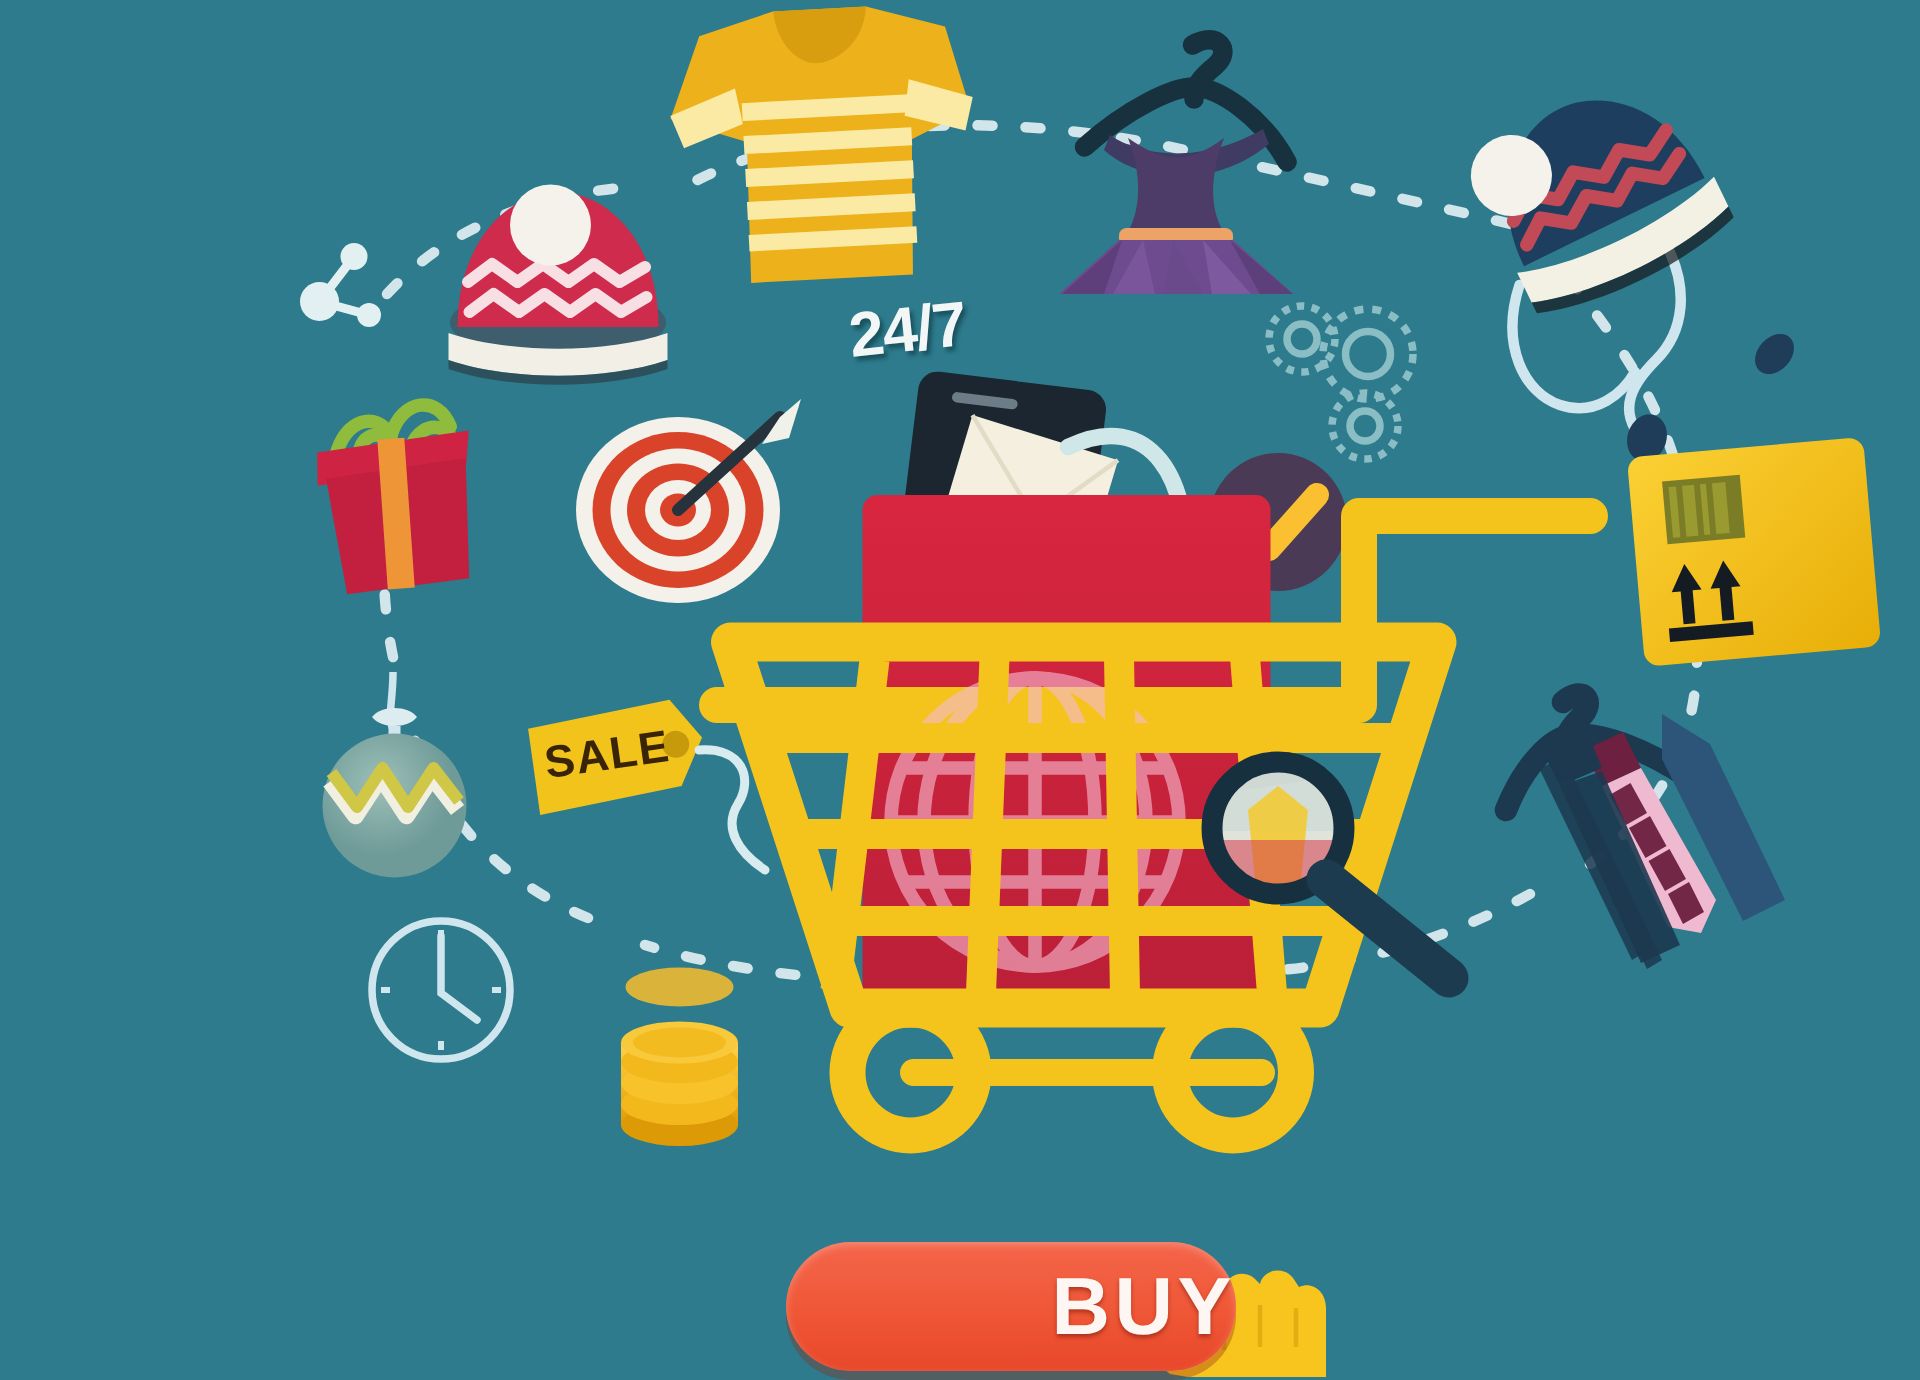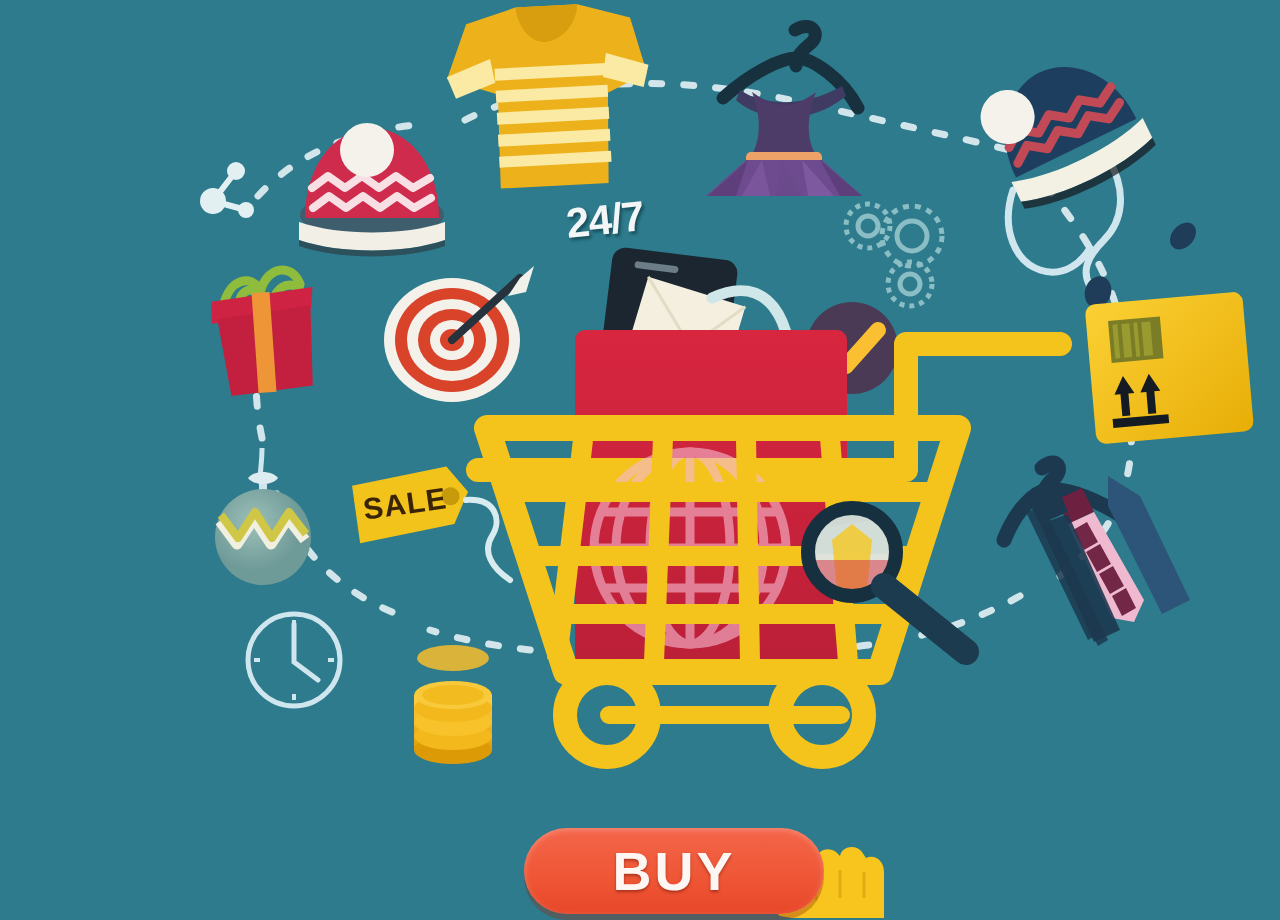--- a/index.html
+++ b/index.html
@@ -4,21 +4,21 @@
 <style>
   html,body{margin:0;padding:0;background:#2d7b8c;}
   body{width:1280px;height:920px;overflow:hidden;font-family:"Liberation Sans",sans-serif;}
   #scene{position:relative;width:1280px;height:920px;background:#2d7b8c;overflow:hidden;}
   #scene svg{position:absolute;left:0;top:0;}
   .buy-btn{
     position:absolute;left:524px;top:828px;width:300px;height:86px;
     border-radius:48px;
     background:linear-gradient(180deg,#f4654a 0%,#ef5736 55%,#e8472a 100%);
     box-shadow:0 6px 0 rgba(150,40,20,.35), inset 0 2px 6px rgba(255,255,255,.25);
-    display:flex;align-items:center;justify-content:center;
+    display:flex;align-items:center;justify-content:flex-end;
     border:none;cursor:pointer;padding:0;
   }
   .buy-btn span{
     font-family:"Liberation Sans",sans-serif;
     font-size:54px;font-weight:bold;color:#fdf6f2;letter-spacing:3px;
     text-shadow:0 2px 3px rgba(120,25,10,.55);
   }
   .label-247{
     position:absolute;left:566px;top:196px;
     font-family:"Liberation Sans",sans-serif;

